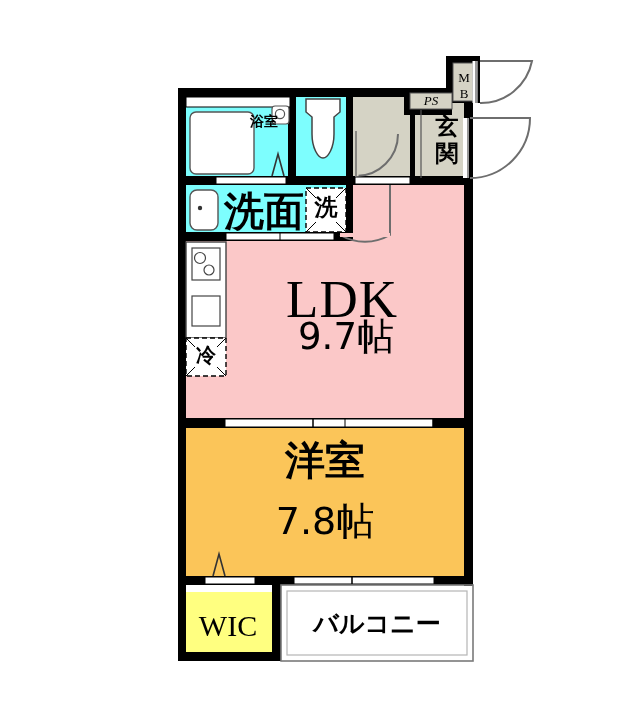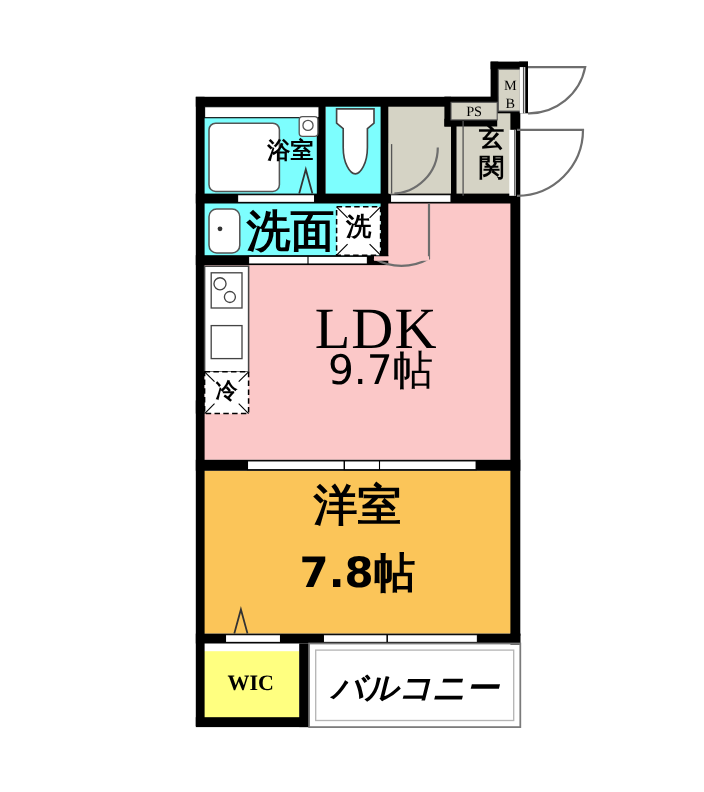--- a/index.html
+++ b/index.html
@@ -226,31 +226,31 @@
   </g>
 
 </svg>
 
 <div class="lbl lbl-latin" style="left:262px; top:272px; width:160px; font-size:53px; font-weight:400; letter-spacing:1px;">LDK</div>
 
 <div class="lbl lbl-jp" style="left:266px; top:318px; width:160px; font-size:37px; font-weight:400;">9.7帖</div>
 
 <div class="lbl lbl-jp" style="left:245px; top:440px; width:160px; font-size:40px;">洋室</div>
 
-<div class="lbl lbl-jp" style="left:245px; top:502px; width:160px; font-size:38px; font-weight:700;">7.8帖</div>
-
-<div class="lbl lbl-jp" style="left:243px; top:125px; width:42px; font-size:21px; line-height:1.15; white-space:normal;">浴室</div>
+<div class="lbl lbl-jp" style="left:245px; top:502px; width:160px; font-size:38px; font-weight:400;">7.8帖</div>
+
+<div class="lbl lbl-jp" style="left:243px; top:113px; width:42px; font-size:14px; line-height:1.15; white-space:normal;">浴室</div>
 
 <div class="lbl lbl-jp" style="left:224px; top:191px; width:80px; font-size:40px;">洗面</div>
 
 <div class="lbl lbl-jp" style="left:310px; top:196px; width:32px; font-size:23px;">洗</div>
 
 <div class="lbl lbl-jp" style="left:190px; top:345px; width:32px; font-size:20px;">冷</div>
 
 <div class="lbl lbl-jp" style="left:430px; top:113px; width:34px; font-size:23px; line-height:1.18; white-space:normal;">玄関</div>
 
 <div class="lbl lbl-latin" style="left:455px; top:70px; width:18px; font-size:13px; line-height:1.25; white-space:normal; word-break:break-all;">MB</div>
 
-<div class="lbl lbl-latin" style="left:412px; top:94px; width:38px; font-size:13px;">PS</div>
-
-<div class="lbl lbl-latin" style="left:188px; top:611px; width:80px; font-size:20px;font-weight:bold;">WIC</div>
-
-<div class="lbl lbl-jp" style="left:292px; top:611px; width:170px; font-size:30px;font-style:italic;">バルコニー</div>
+<div class="lbl lbl-latin" style="left:412px; top:94px; width:38px; font-size:13px;font-style:italic;">PS</div>
+
+<div class="lbl lbl-latin" style="left:188px; top:611px; width:80px; font-size:30px;">WIC</div>
+
+<div class="lbl lbl-jp" style="left:292px; top:611px; width:170px; font-size:25px;">バルコニー</div>
 
 </body></html>

